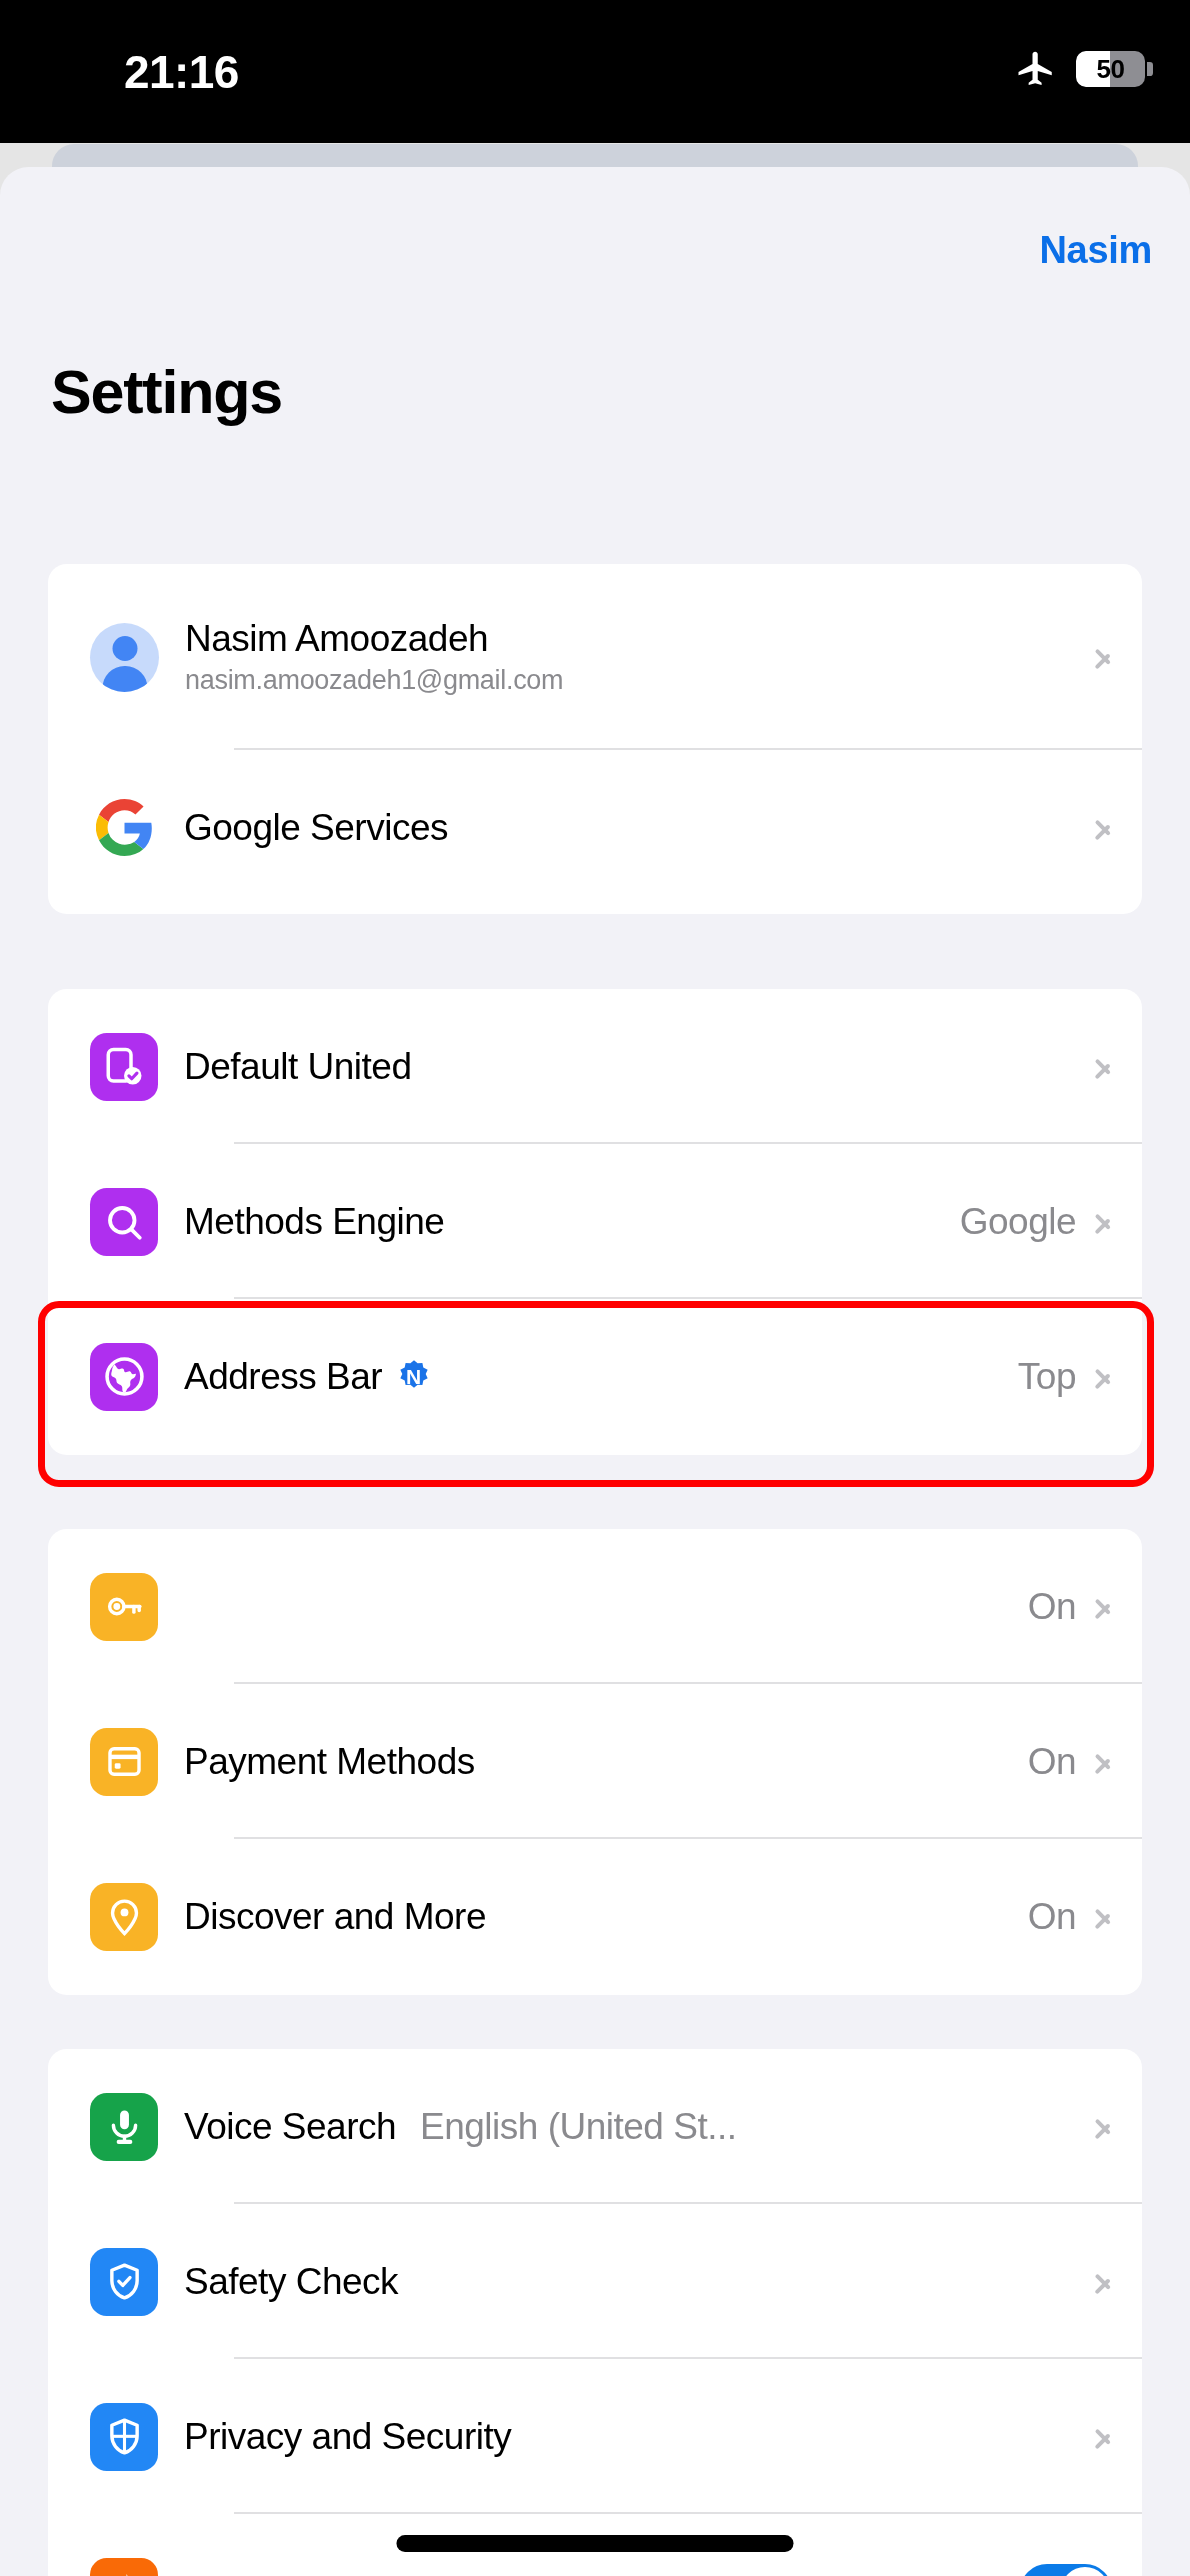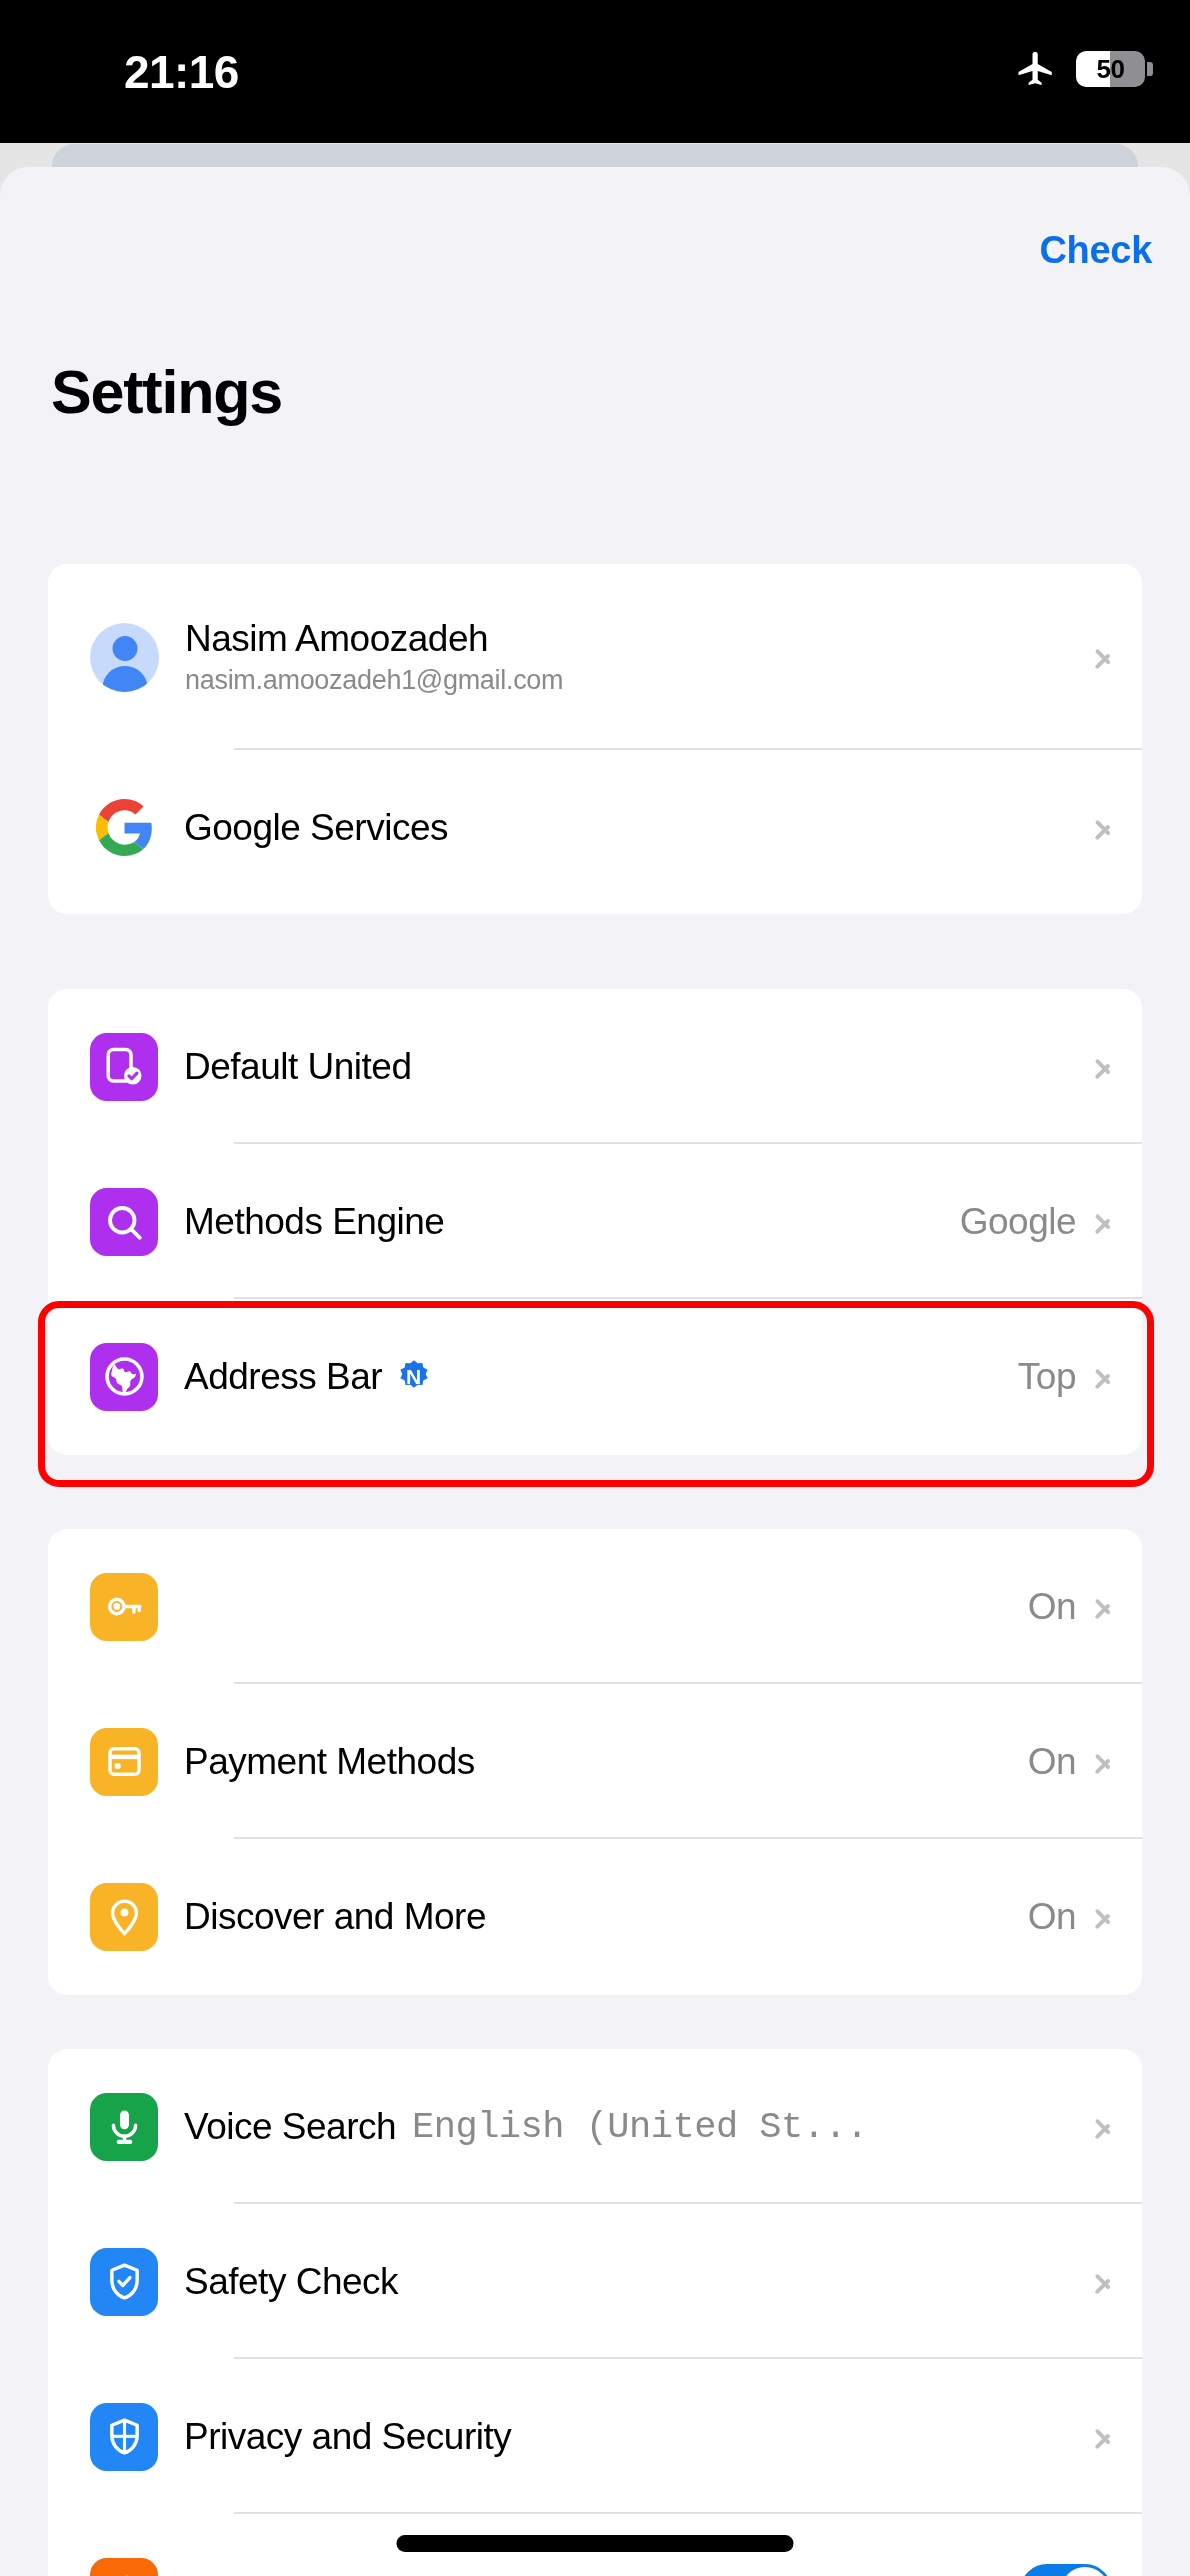--- a/index.html
+++ b/index.html
@@ -85,21 +85,21 @@
     border-radius:16.7px; margin-right:26px;
   }
   .row-label {
     font-size:37px; color:#000; letter-spacing:-0.5px; white-space:nowrap;
   }
   .row-value {
     margin-left:auto; font-size:37px; color:#8A8A8E;
     letter-spacing:-0.5px; white-space:nowrap; padding-right:18.6px;
   }
   .row-value.inline {
-    margin-left:16px; padding-right:0;font-family:Liberation Mono, monospace;
+    margin-left:24px; padding-right:0;
   }
   .spacer { margin-left:auto; }
   .chevron {
     width:17.4px; min-width:17.4px; height:32px; position:relative;
   }
   .chevron::before, .chevron::after {
     content:""; position:absolute; left:1.2px; width:18.6px; height:4.3px;
     background:#C0C0C4; border-radius:2.5px;
   }
   .chevron::before { top:7.4px;  transform:rotate(45deg);  transform-origin:left center; }
@@ -182,21 +182,21 @@
           <div class="battery-pct">50</div>
         </div>
         <div class="battery-tip"></div>
       </div>
     </div>
   </div>
 
   <div id="sheet-behind"></div>
   <div id="sheet"></div>
 
-  <div id="done-button">Check</div>
+  <div id="done-button">Nasim</div>
   <div id="page-title">Settings</div>
 
   <div class="card" style="top:564px;height:350px;">
 
     <div class="row account-row">
       <div class="avatar">
         <div class="head"></div>
         <div class="body"></div>
       </div>
       <div class="account-text">

